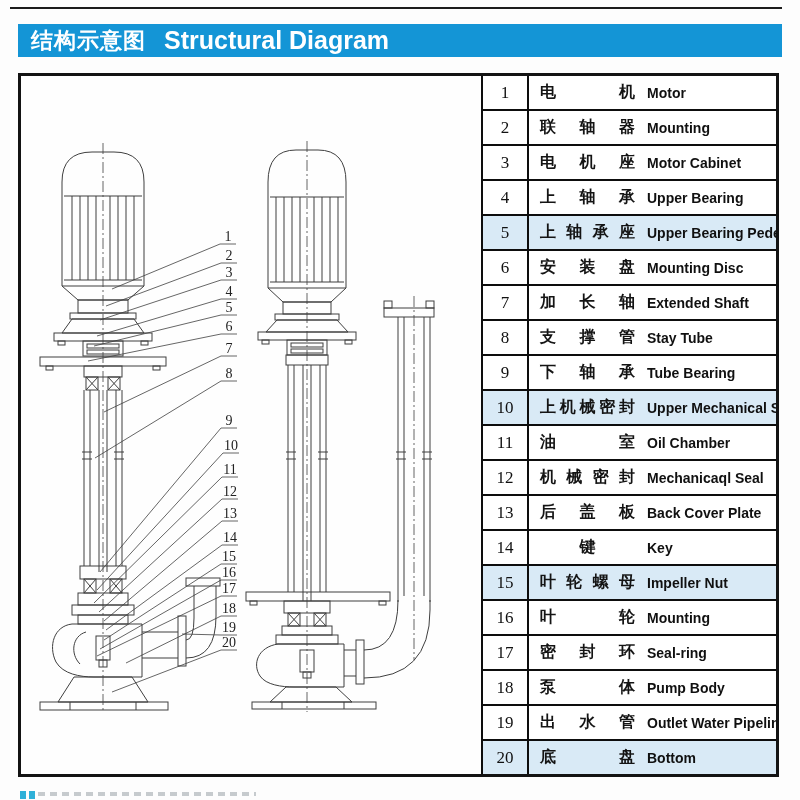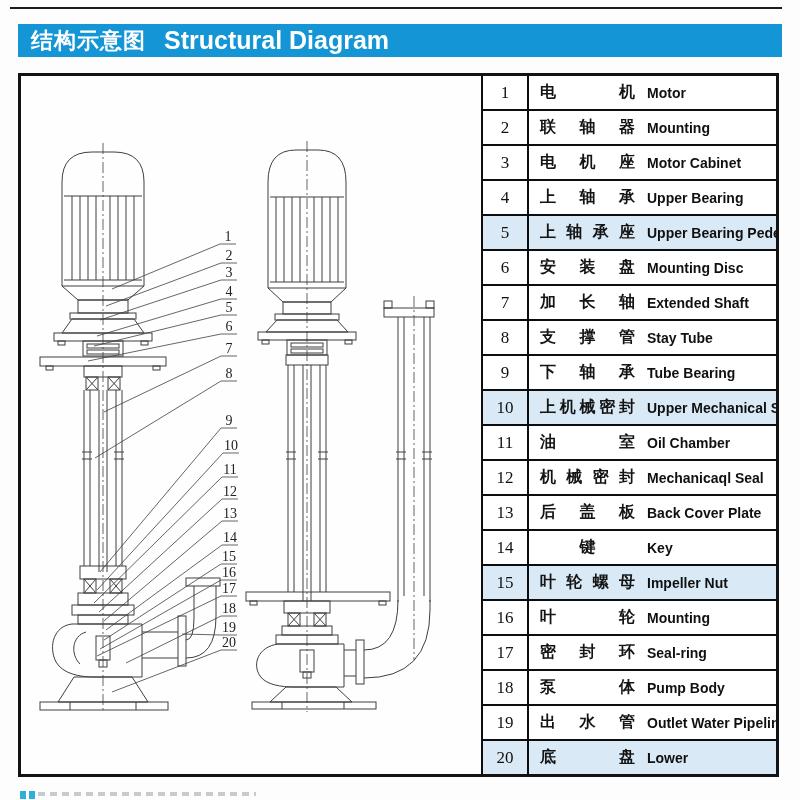--- a/index.html
+++ b/index.html
@@ -479,21 +479,21 @@
           <span class="en-name">Outlet Water Pipeline</span>
         </div>
       </div>
       <div class="p-row hl" style="background: rgb(217, 234, 246);">
         <div class="num-cell">20</div>
         <div class="name-cell">
           <span class="zh-name">
             <span>底</span>
             <span>盘</span>
           </span>
-          <span class="en-name">Lower</span>
+          <span class="en-name">Bottom</span>
         </div>
       </div>
     </div>
 </div>
 
 <div class="footer-sliver">
   <span class="f-sq" style="background: rgb(47, 176, 216);"></span>
   <span class="f-sq" style="background: rgb(47, 176, 216);"></span>
   <span class="f-dashes"></span>
 </div>

